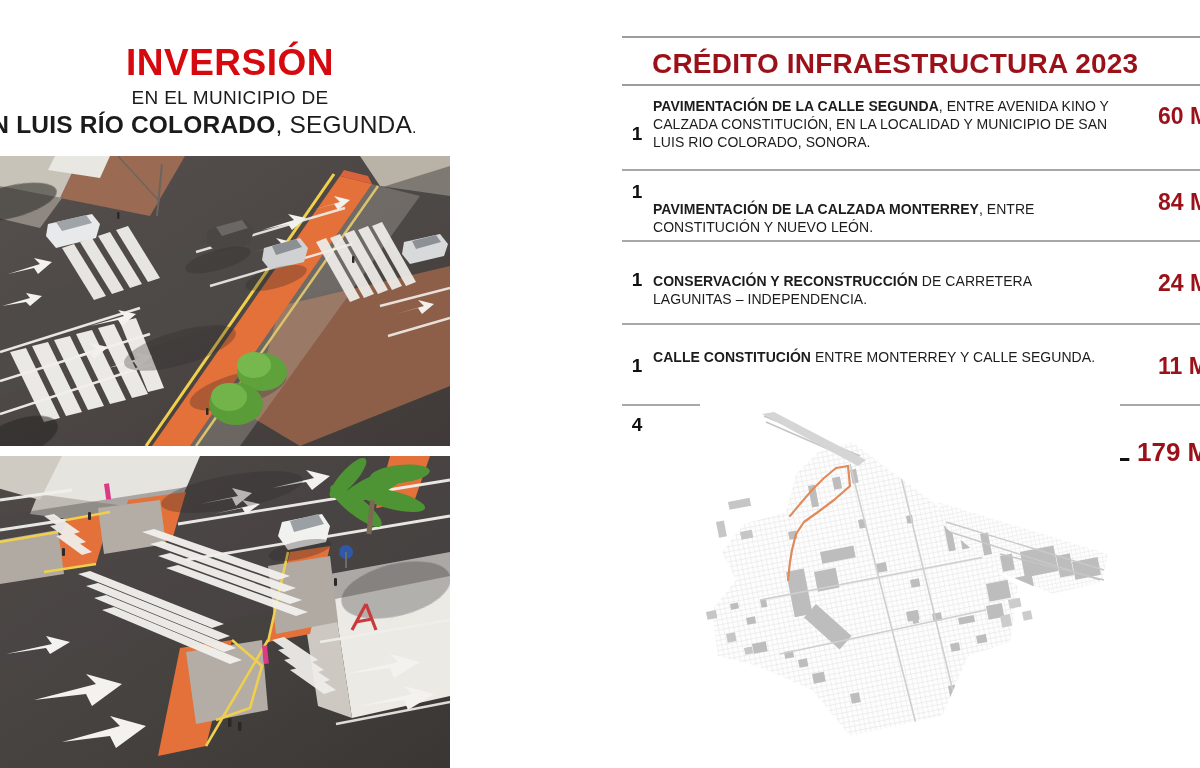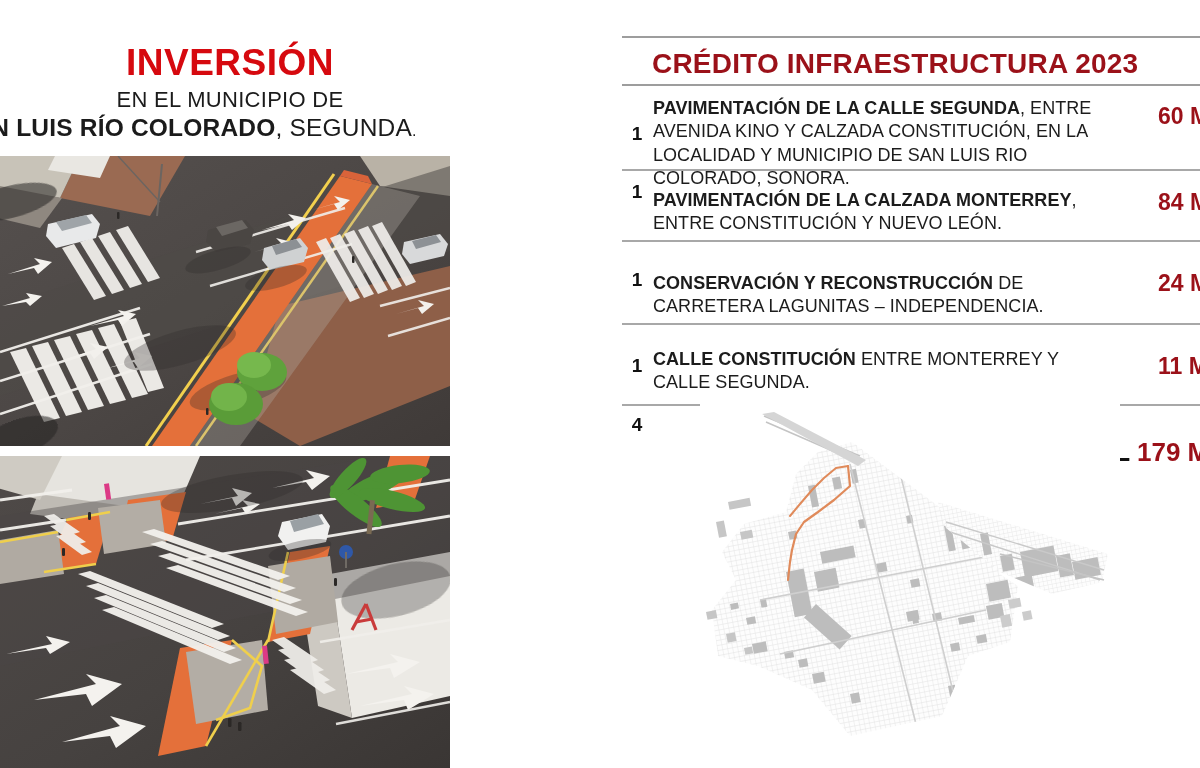--- a/index.html
+++ b/index.html
@@ -11,21 +11,21 @@
 
   
   #left-panel{position:absolute;left:0;top:0;width:470px;height:568px;}
 
   #title-block{position:absolute;left:0;top:44px;width:460px;text-align:center;}
   #title-main{
     font-size:37px;font-weight:bold;color:#d6090f;letter-spacing:0.5px;
     line-height:1.0;margin:0 0 6px 0;
   }
   #title-sub1{
-    font-size:22px;font-weight:400;color:#1b1b1b;letter-spacing:0.3px;
+    font-size:19px;font-weight:400;color:#1b1b1b;letter-spacing:0.3px;
     line-height:1.15;margin:0 0 2px 0;
   }
   #title-sub2{
     font-size:24.5px;color:#1b1b1b;letter-spacing:0.2px;line-height:1.15;
     margin:0;white-space:nowrap;position:relative;left:-26px;
   }
   #title-sub2 .b{font-weight:bold;}
   #title-sub2 .n{font-weight:400;}
   #title-sub2 .dot{font-weight:400;font-size:16px;}
 
@@ -53,21 +53,21 @@
     white-space:nowrap;
   }
 
   .trow{position:absolute;left:0;width:578px;}
   .qty{
     position:absolute;left:2px;width:26px;text-align:center;
     font-size:19px;font-weight:bold;color:#111;
   }
   .desc{
     position:absolute;left:31px;width:460px;
-    font-size:18px;line-height:1.30;color:#1c1c1c;letter-spacing:0.05px;
+    font-size:14px;line-height:1.30;color:#1c1c1c;letter-spacing:0.05px;
     text-transform:uppercase;
   }
   .desc b{font-weight:bold;}
   .amt{
     position:absolute;left:536px;
     font-size:23px;font-weight:bold;color:#9b1119;white-space:nowrap;
   }
 
   #total-count{
     position:absolute;left:2px;top:414px;width:26px;text-align:center;
@@ -377,21 +377,21 @@
   <div class="trow">
     <div class="qty" style="top:123px">1</div>
     <div class="desc" style="top:97px"><b>PAVIMENTACIÓN DE LA CALLE SEGUNDA</b><span>, ENTRE AVENIDA KINO Y CALZADA CONSTITUCIÓN, EN LA LOCALIDAD Y MUNICIPIO DE SAN LUIS RIO COLORADO, SONORA.</span></div>
     <div class="amt" style="top:103px">60 M</div>
   </div>
 
   <div class="rule thin" style="top:169px"></div>
 
   <div class="trow">
     <div class="qty" style="top:181px">1</div>
-    <div class="desc" style="top:189px"><b>PAVIMENTACIÓN DE LA CALZADA MONTERREY</b><span>, ENTRE CONSTITUCIÓN Y NUEVO LEÓN.</span></div>
+    <div class="desc" style="top:200px"><b>PAVIMENTACIÓN DE LA CALZADA MONTERREY</b><span>, ENTRE CONSTITUCIÓN Y NUEVO LEÓN.</span></div>
     <div class="amt" style="top:189px">84 M</div>
   </div>
 
   <div class="rule thin" style="top:240px"></div>
 
   <div class="trow">
     <div class="qty" style="top:269px">1</div>
     <div class="desc" style="top:272px"><b>CONSERVACIÓN Y RECONSTRUCCIÓN</b><span> DE CARRETERA LAGUNITAS – INDEPENDENCIA.</span></div>
     <div class="amt" style="top:270px">24 M</div>
   </div>

